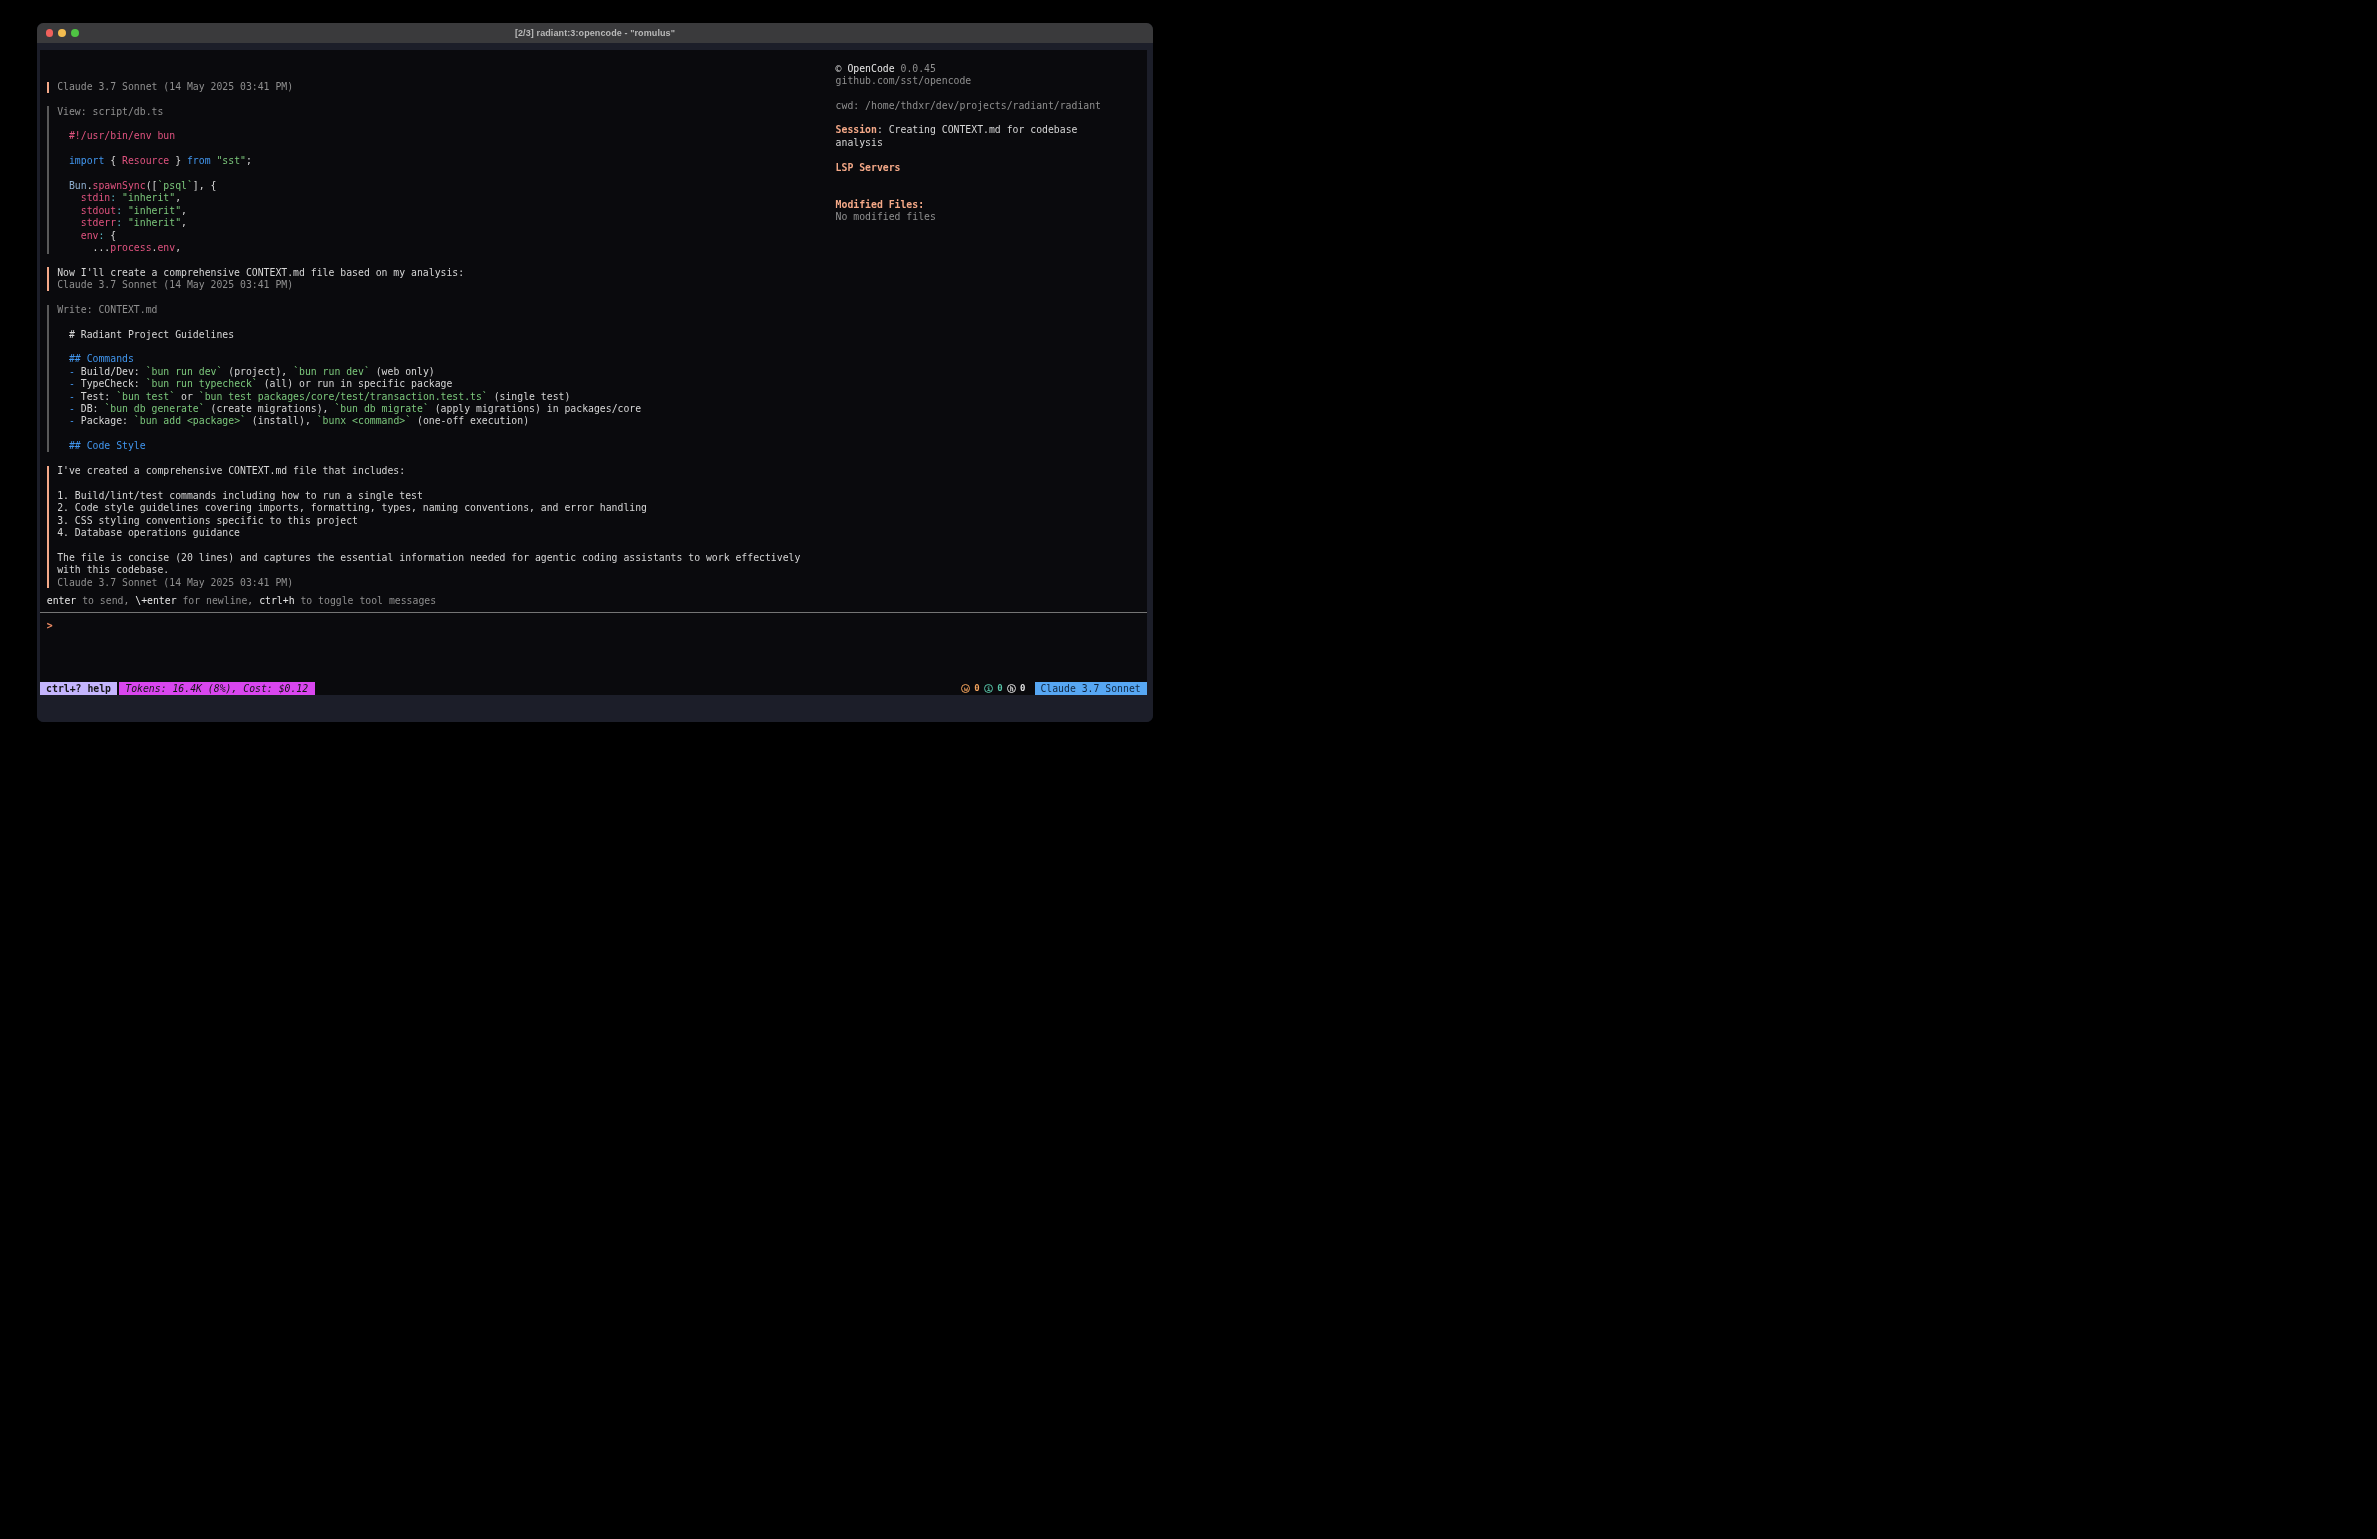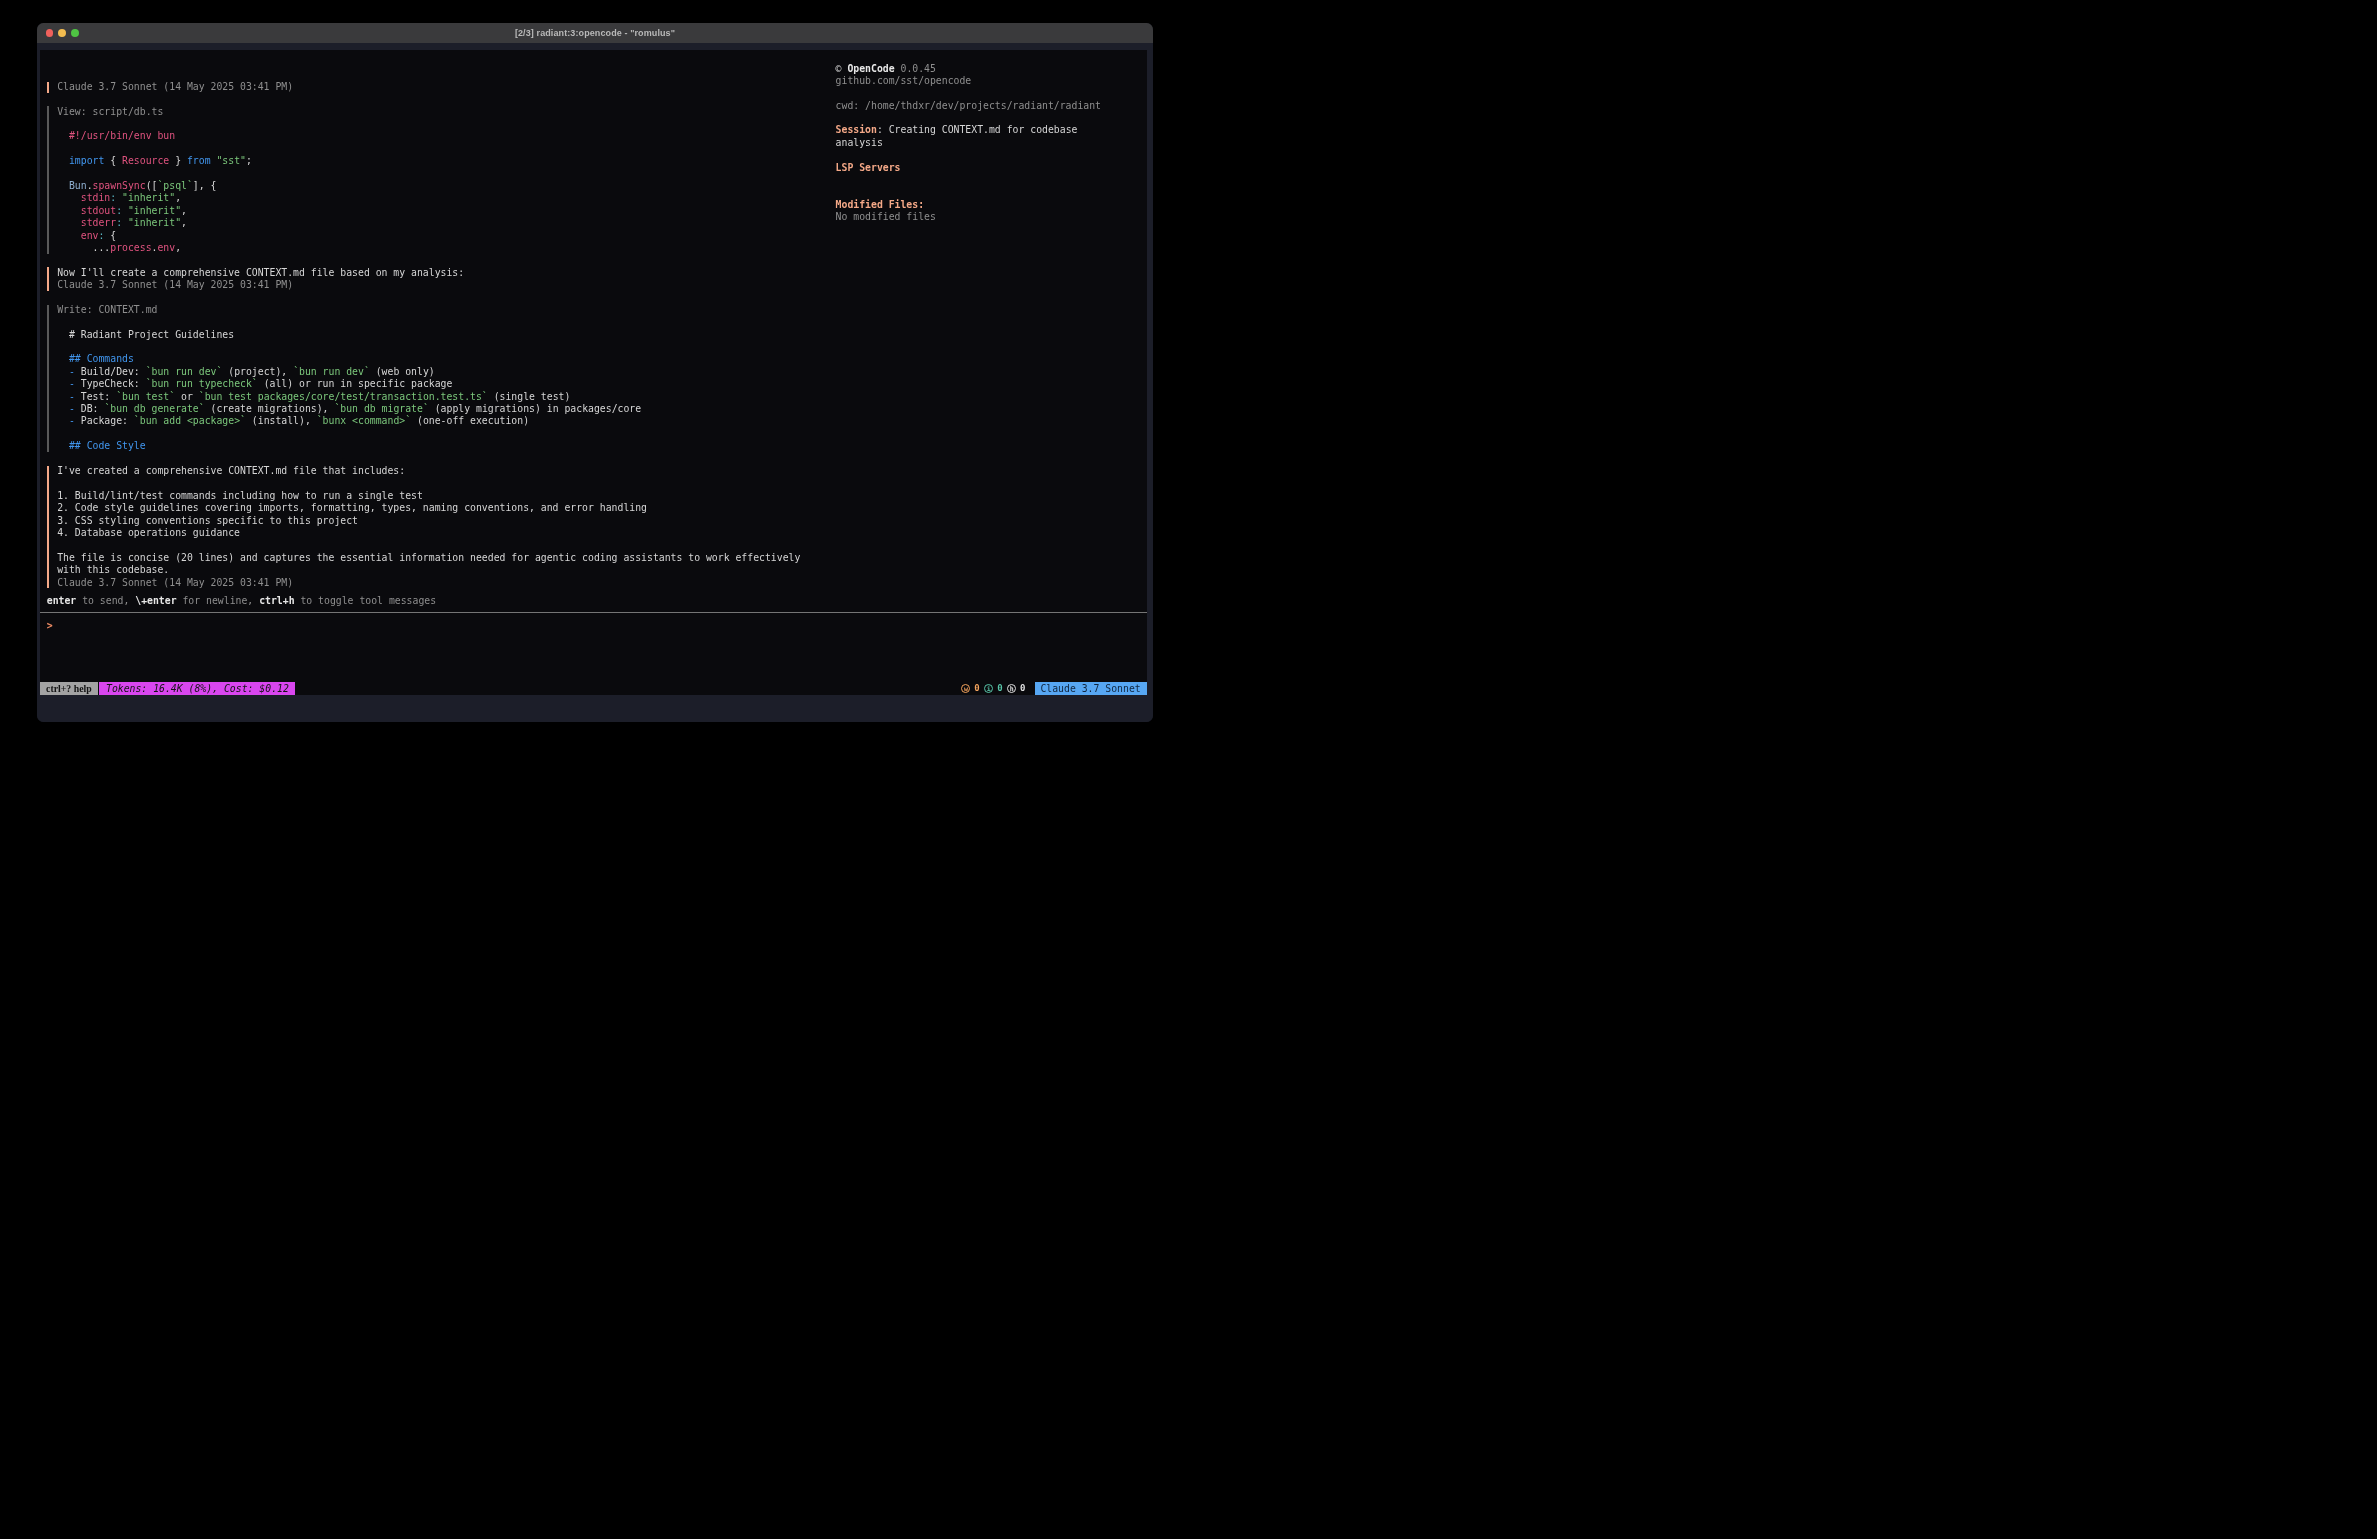--- a/index.html
+++ b/index.html
@@ -21,21 +21,21 @@
   .tl.green{background:#4fc443;}
   .title{font-family:"Liberation Sans",sans-serif;font-weight:bold;font-size:9px;
          color:#b9b9b9;letter-spacing:0.1px;}
 
   
   .term{position:absolute;top:20px;left:0;right:0;bottom:0;
         background:var(--navy);padding:6.5px 6.5px 0 2.6px;box-sizing:border-box;}
   .panel{position:relative;background:var(--panel);width:1107px;height:645px;}
 
   .tline{height:12.4px;line-height:12.4px;font-size:9.8px;white-space:pre;color:var(--white);}
-  .s-w{color:var(--white);} .s-wb{color:#e8e8e8;font-weight:bold;}
+  .s-w{color:var(--white);} .s-wb{color:#e8e8e8;font-weight:normal;}
   .s-g{color:var(--gray);}  .s-o{color:var(--prompt-orange);font-weight:bold;}
   .s-ob{color:var(--accent-orange);font-weight:bold;}
   .s-p{color:var(--pink);}  .s-b{color:var(--blue);}
   .s-pb{color:var(--paleblue);} .s-gr{color:var(--green);}
   .s-c{color:var(--cyan);}
 
   .transcript{position:absolute;left:0;top:17px;width:791px;bottom:104px;
               padding:14.4px 0 0 7.2px;box-sizing:border-box;overflow:hidden;}
   .block{position:relative;padding-left:10.4px;margin-bottom:12.4px;}
   .block::before{content:"";position:absolute;left:0;top:0.7px;bottom:0.7px;width:2.6px;}
@@ -47,21 +47,21 @@
   .hintline{position:absolute;left:7.2px;top:545px;right:313px;}
   .separator{position:absolute;left:0;right:0;top:562px;height:1.3px;background:#757575;}
   .promptline{position:absolute;left:7.2px;top:570px;right:313px;cursor:text;}
   .promptline .tline{color:var(--prompt-orange);font-weight:bold;}
 
   
   .statusbar{position:absolute;left:0;right:0;bottom:0;height:13px;
              display:flex;justify-content:space-between;align-items:center;}
   .sb-left{display:flex;height:13px;gap:1.3px;}
   .badge{display:inline-block;height:13px;line-height:13px;font-size:9.8px;white-space:pre;}
-  .badge.help{background:#a3a3a3;color:#141414;font-weight:bold;padding:0 6.5px;font-family:Liberation Serif, serif;}
+  .badge.help{background:#c4b5fd;color:#141414;font-weight:bold;padding:0 6.5px;}
   .badge.tokens{background:#d946ef;color:#141414;padding:0 6.5px;font-style:italic;}
   .sb-right{display:flex;align-items:center;height:13px;}
   .diag{display:flex;align-items:center;gap:4.6px;margin-right:9px;}
   .diag-item{display:flex;align-items:center;gap:3.9px;}
   .diag .circle{width:9px;height:9px;border-radius:50%;border:1px solid;
                 font-size:6.5px;line-height:9px;text-align:center;font-weight:bold;
                 box-sizing:border-box;display:inline-block;}
   .diag .count{font-size:9px;font-weight:bold;}
   .badge.model{background:var(--model-bg);color:#10263f;padding:0 5.9px;}
 

